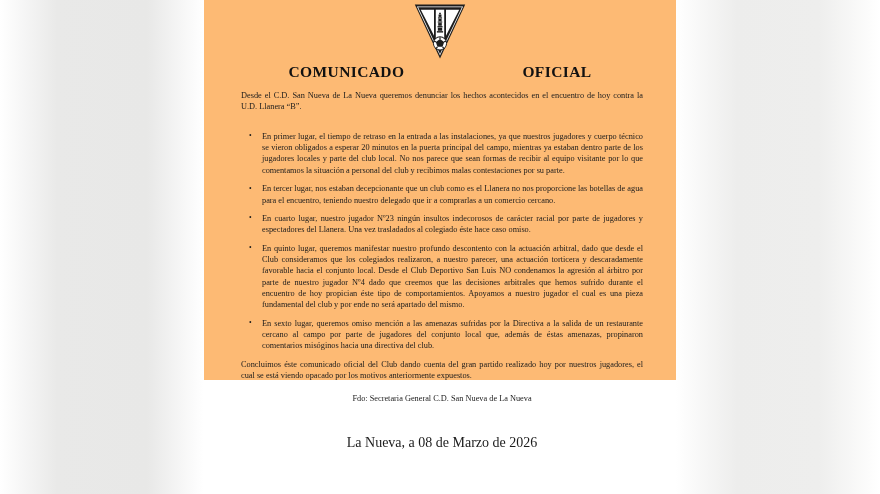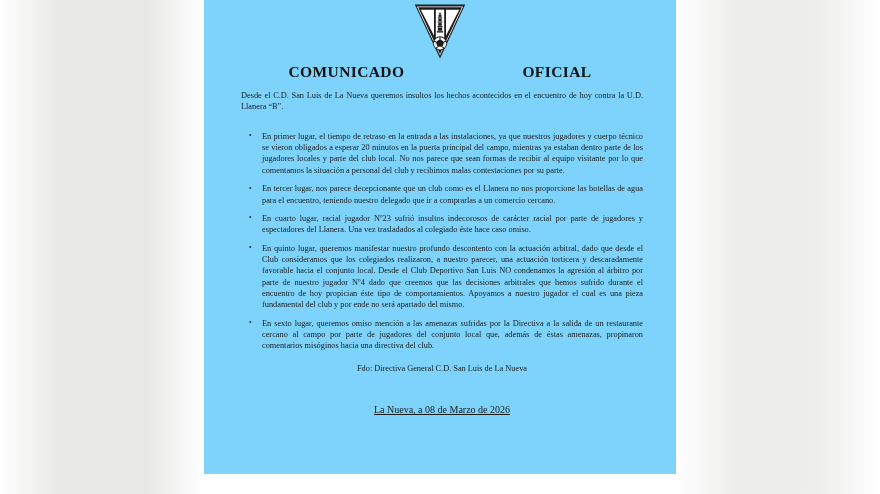--- a/index.html
+++ b/index.html
@@ -32,22 +32,22 @@
     right: 0;
     width: 204px;
     background: linear-gradient(to left, #ffffff 0%, #eeeeed 30%, #ededec 70%, #fdfdfd 97%, #ffffff 100%);
   }
 
   .page {
     position: absolute;
     left: 204px;
     top: 0;
     width: 472px;
-    height: 474px;
-    background: #7dd3fc;
+    height: 380px;
+    background: #fdba74;
     z-index: 2;
   }
 
   
   .crest-wrap {
     width: 100%;
     display: flex;
     justify-content: center;
     padding-top: 1px;
   }
@@ -107,23 +107,22 @@
   }
   .signature {
     margin: 11px 0 0 0;
     text-align: center;
     font-size: 8.3px;
     color: #1b1b1b;
   }
   .place-date {
     margin: 29px 0 0 0;
     text-align: center;
-    font-size: 10px;
+    font-size: 14px;
     color: #1b1b1b;
-    text-decoration: underline;
   }
 </style>
 </head>
 <body>
 
 <div class="gutter gutter-left"></div>
 <div class="gutter gutter-right"></div>
 
 <div class="page">
 
@@ -165,29 +164,30 @@
     </svg>
   </div>
 
   <div class="headline">
     <span>COMUNICADO</span>
     <span>OFICIAL</span>
   </div>
 
   <div class="body">
 
-    <p class="lead">Desde el C.D. San Luis de La Nueva queremos insultos los hechos acontecidos en el encuentro de hoy contra la U.D. Llanera “B”.</p>
+    <p class="lead">Desde el C.D. San Nueva de La Nueva queremos denunciar los hechos acontecidos en el encuentro de hoy contra la U.D. Llanera “B”.</p>
 
     <ul class="points">
       <li>En primer lugar, el tiempo de retraso en la entrada a las instalaciones, ya que nuestros jugadores y cuerpo técnico se vieron obligados a esperar 20 minutos en la puerta principal del campo, mientras ya estaban dentro parte de los jugadores locales y parte del club local. No nos parece que sean formas de recibir al equipo visitante por lo que comentamos la situación a personal del club y recibimos malas contestaciones por su parte.</li>
-      <li>En tercer lugar, nos parece decepcionante que un club como es el Llanera no nos proporcione las botellas de agua para el encuentro, teniendo nuestro delegado que ir a comprarlas a un comercio cercano.</li>
-      <li>En cuarto lugar, racial jugador Nº23 sufrió insultos indecorosos de carácter racial por parte de jugadores y espectadores del Llanera. Una vez trasladados al colegiado éste hace caso omiso.</li>
+      <li>En tercer lugar, nos estaban decepcionante que un club como es el Llanera no nos proporcione las botellas de agua para el encuentro, teniendo nuestro delegado que ir a comprarlas a un comercio cercano.</li>
+      <li>En cuarto lugar, nuestro jugador Nº23 ningún insultos indecorosos de carácter racial por parte de jugadores y espectadores del Llanera. Una vez trasladados al colegiado éste hace caso omiso.</li>
       <li>En quinto lugar, queremos manifestar nuestro profundo descontento con la actuación arbitral, dado que desde el Club consideramos que los colegiados realizaron, a nuestro parecer, una actuación torticera y descaradamente favorable hacia el conjunto local. Desde el Club Deportivo San Luis NO condenamos la agresión al árbitro por parte de nuestro jugador Nº4 dado que creemos que las decisiones arbitrales que hemos sufrido durante el encuentro de hoy propician éste tipo de comportamientos. Apoyamos a nuestro jugador el cual es una pieza fundamental del club y por ende no será apartado del mismo.</li>
       <li>En sexto lugar, queremos omiso mención a las amenazas sufridas por la Directiva a la salida de un restaurante cercano al campo por parte de jugadores del conjunto local que, además de éstas amenazas, propinaron comentarios misóginos hacia una directiva del club.</li>
     </ul>
 
+    <p class="closing">Concluimos éste comunicado oficial del Club dando cuenta del gran partido realizado hoy por nuestros jugadores, el cual se está viendo opacado por los motivos anteriormente expuestos.</p>
 
-    <p class="signature">Fdo: Directiva General C.D. San Luis de La Nueva</p>
+    <p class="signature">Fdo: Secretaria General C.D. San Nueva de La Nueva</p>
 
     <p class="place-date">La Nueva, a 08 de Marzo de 2026</p>
 
   </div>
 </div>
 
 </body></html>

